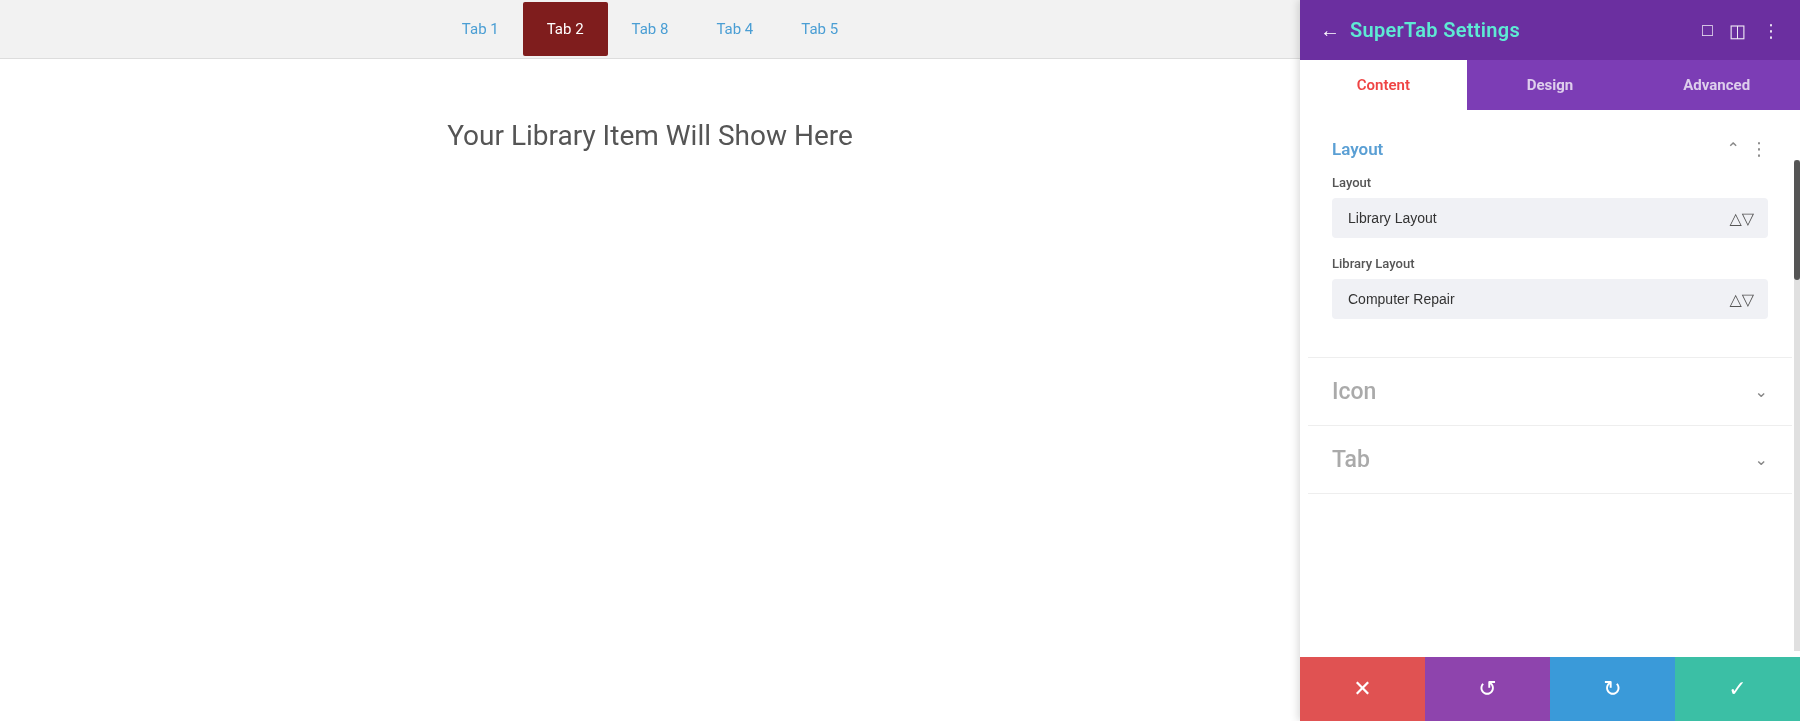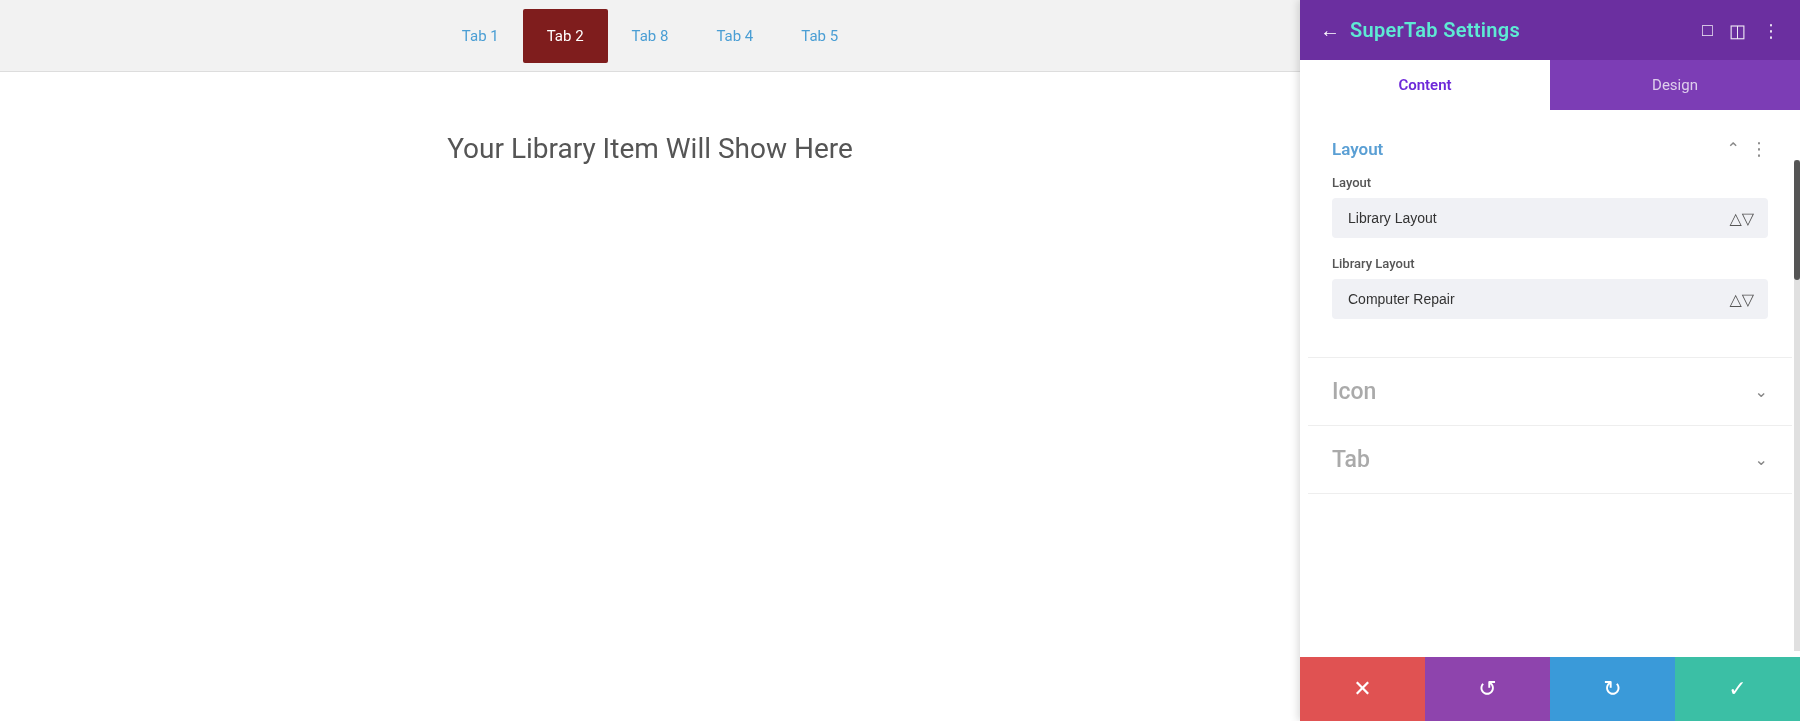--- a/index.html
+++ b/index.html
@@ -20,21 +20,21 @@
       display: flex;
       flex-direction: column;
     }
 
     .tab-bar {
       background: #f2f2f2;
       display: flex;
       align-items: center;
       justify-content: center;
       padding: 0;
-      height: 72px;
+      height: 59px;
       border-bottom: 1px solid #ddd;
     }
 
     .tab-item {
       padding: 18px 24px;
       font-size: 15px;
       color: #4a9ed4;
       cursor: pointer;
       text-decoration: none;
       display: inline-block;
@@ -129,28 +129,28 @@
       background: #7c3db5;
       display: flex;
     }
 
     .panel-tab {
       flex: 1;
       padding: 16px 10px;
       text-align: center;
       color: rgba(255,255,255,0.75);
       font-size: 15px;
-      font-weight: 400;
+      font-weight: 700;
       cursor: pointer;
       transition: background 0.2s;
     }
 
     .panel-tab.active {
       background: #ffffff;
-      color: #6d28d9;
+      color: #ef4444;
       font-weight: 600;
     }
 
     
     .panel-body {
       flex: 1;
       overflow-y: auto;
       background: #ffffff;
       padding: 8px;
     }
@@ -335,20 +335,21 @@
         <span class="header-icon">□</span>
         <span class="header-icon">◫</span>
         <span class="header-icon">⋮</span>
       </div>
     </div>
   </div>
 
   <div class="panel-tabs">
     <div class="panel-tab active">Content</div>
     <div class="panel-tab">Design</div>
+    <div class="panel-tab">Advanced</div>
   </div>
 
   <div class="panel-body">
 
     <div class="section">
       <div class="section-header">
         <span class="section-title">Layout</span>
         <div class="section-controls">
           <span class="chevron-icon">⌃</span>
           <span class="dots-icon">⋮</span>

